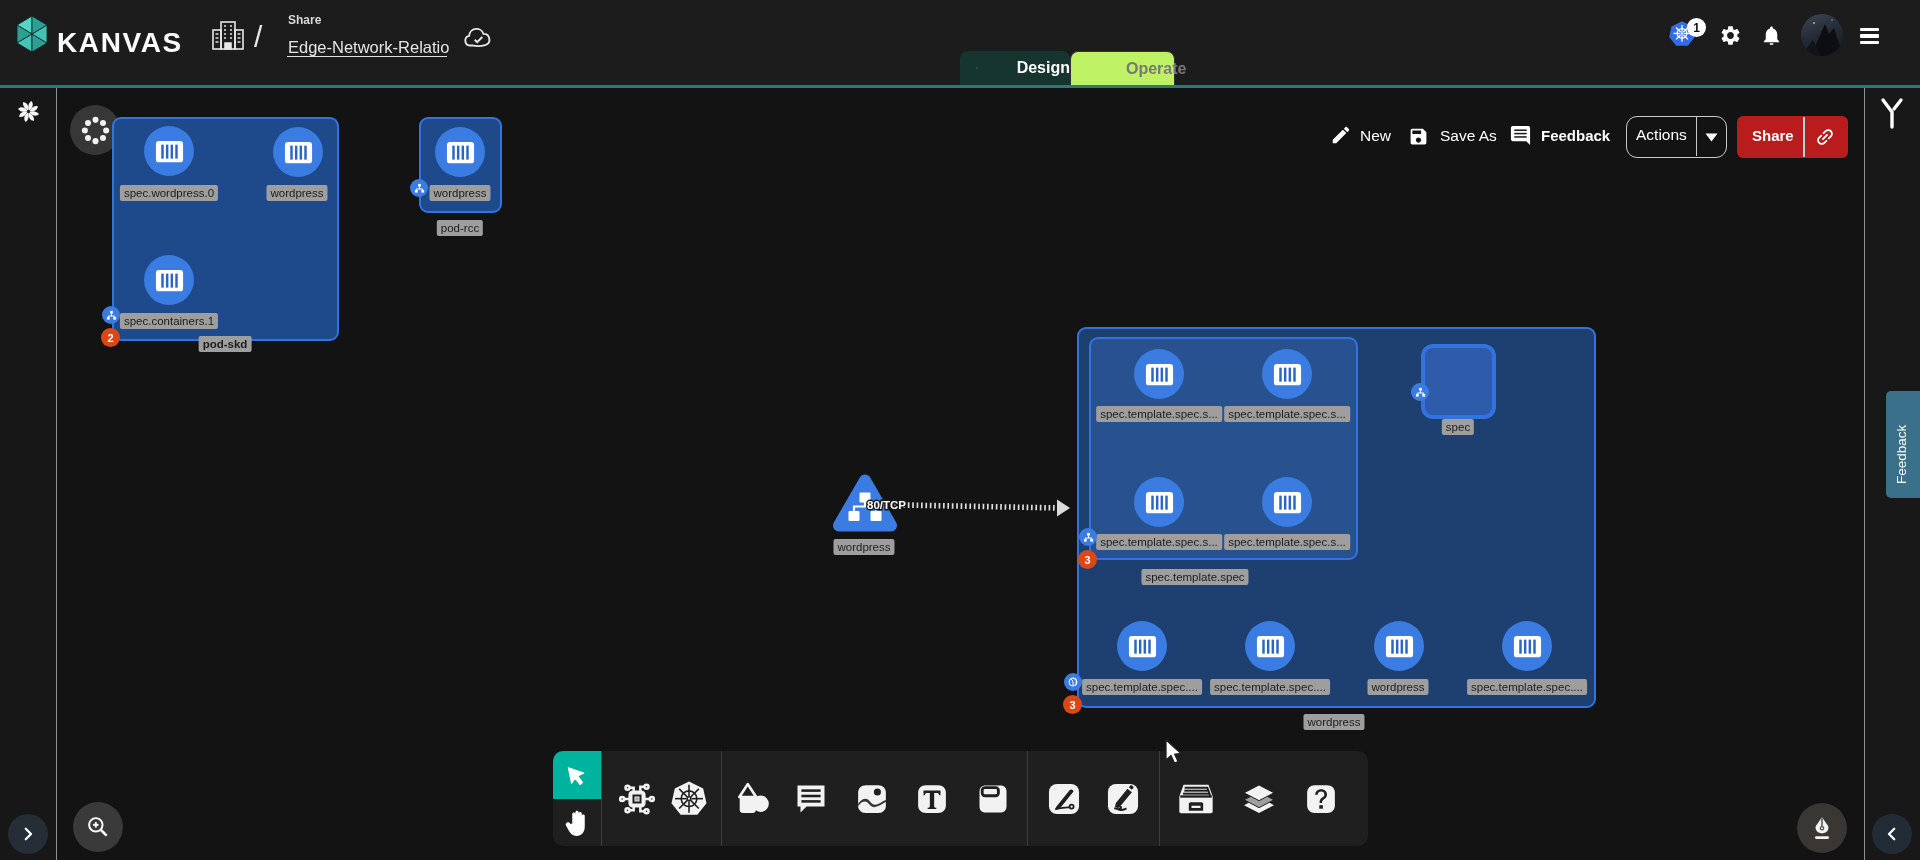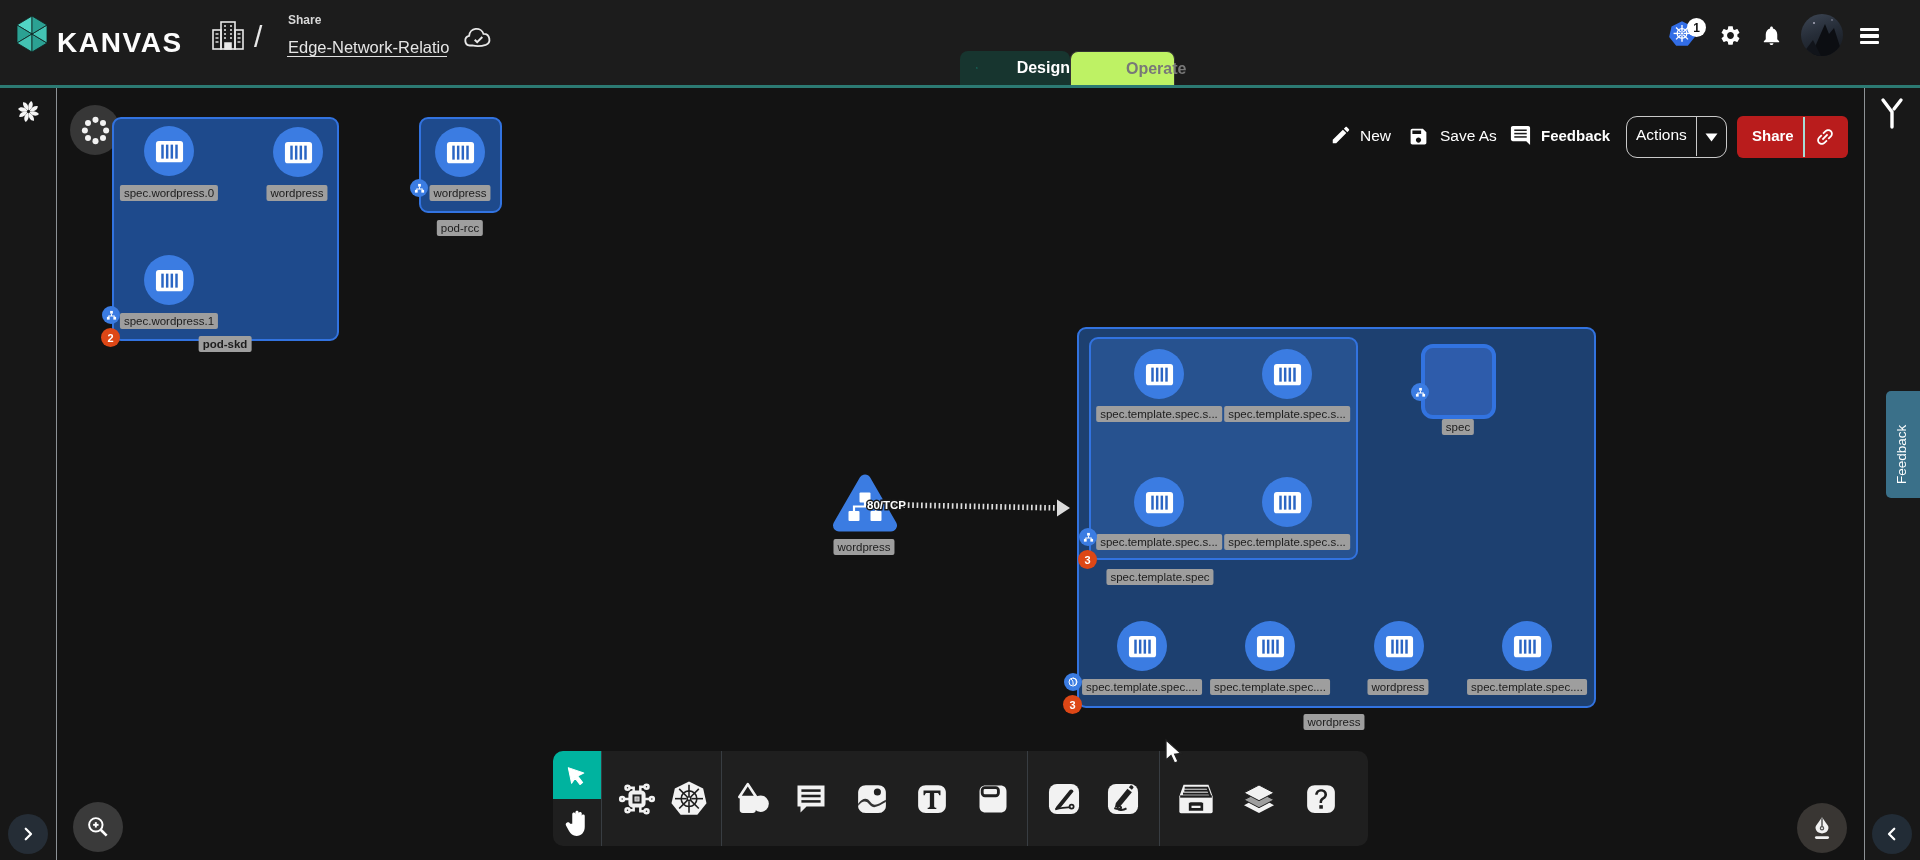--- a/index.html
+++ b/index.html
@@ -291,21 +291,21 @@
       <svg width="35" height="35" viewBox="0 0 24 24">
         <rect x="2.7" y="4.8" width="18.6" height="14.6" rx="2" fill="#fff"></rect>
         <g stroke="#2b66c4" stroke-width="1.7">
           <line x1="7.2" y1="7.3" x2="7.2" y2="16.9"></line>
           <line x1="10.4" y1="7.3" x2="10.4" y2="16.9"></line>
           <line x1="13.6" y1="7.3" x2="13.6" y2="16.9"></line>
           <line x1="16.8" y1="7.3" x2="16.8" y2="16.9"></line>
         </g>
       </svg>
     </div>
-  <div class="chip" style="left:169px; top:313px;">spec.wordpress.1</div>
+  <div class="chip" style="left:169px; top:313px;">spec.containers.1</div>
   <div class="badge" style="left:102px; top:306px;">
       <svg width="11" height="11" viewBox="0 0 24 24" fill="#fff">
         <rect x="9" y="2" width="6" height="6"></rect>
         <rect x="2" y="15" width="6" height="6"></rect>
         <rect x="16" y="15" width="6" height="6"></rect>
         <path d="M11 8 h2 v4 h6 v3 h-2 v-1 h-10 v1 h-2 v-3 h6 Z"></path>
       </svg>
     </div>
   <div class="badge-o" style="left:101px; top:328px;">2</div>
   <div class="chip" style="left:225px; top:336px;font-weight:bold;">pod-skd</div>
@@ -403,21 +403,21 @@
   <div class="chip" style="left:1287px; top:534px;">spec.template.spec.s...</div>
   <div class="badge" style="left:1079px; top:528px;">
       <svg width="11" height="11" viewBox="0 0 24 24" fill="#fff">
         <rect x="9" y="2" width="6" height="6"></rect>
         <rect x="2" y="15" width="6" height="6"></rect>
         <rect x="16" y="15" width="6" height="6"></rect>
         <path d="M11 8 h2 v4 h6 v3 h-2 v-1 h-10 v1 h-2 v-3 h6 Z"></path>
       </svg>
     </div>
   <div class="badge-o" style="left:1078px; top:550px;">3</div>
-  <div class="chip" style="left:1160px; top:569px;">spec.template.spec</div>
+  <div class="chip" style="left:1195px; top:569px;">spec.template.spec</div>
 
   <div class="group" style="left:1421px; top:344px; width:75px; height:75px; background:#2e5cab; border-width:4px; border-radius:12px;"></div>
   <div class="badge" style="left:1411px; top:383px;">
       <svg width="11" height="11" viewBox="0 0 24 24" fill="#fff">
         <rect x="9" y="2" width="6" height="6"></rect>
         <rect x="2" y="15" width="6" height="6"></rect>
         <rect x="16" y="15" width="6" height="6"></rect>
         <path d="M11 8 h2 v4 h6 v3 h-2 v-1 h-10 v1 h-2 v-3 h6 Z"></path>
       </svg>
     </div>

